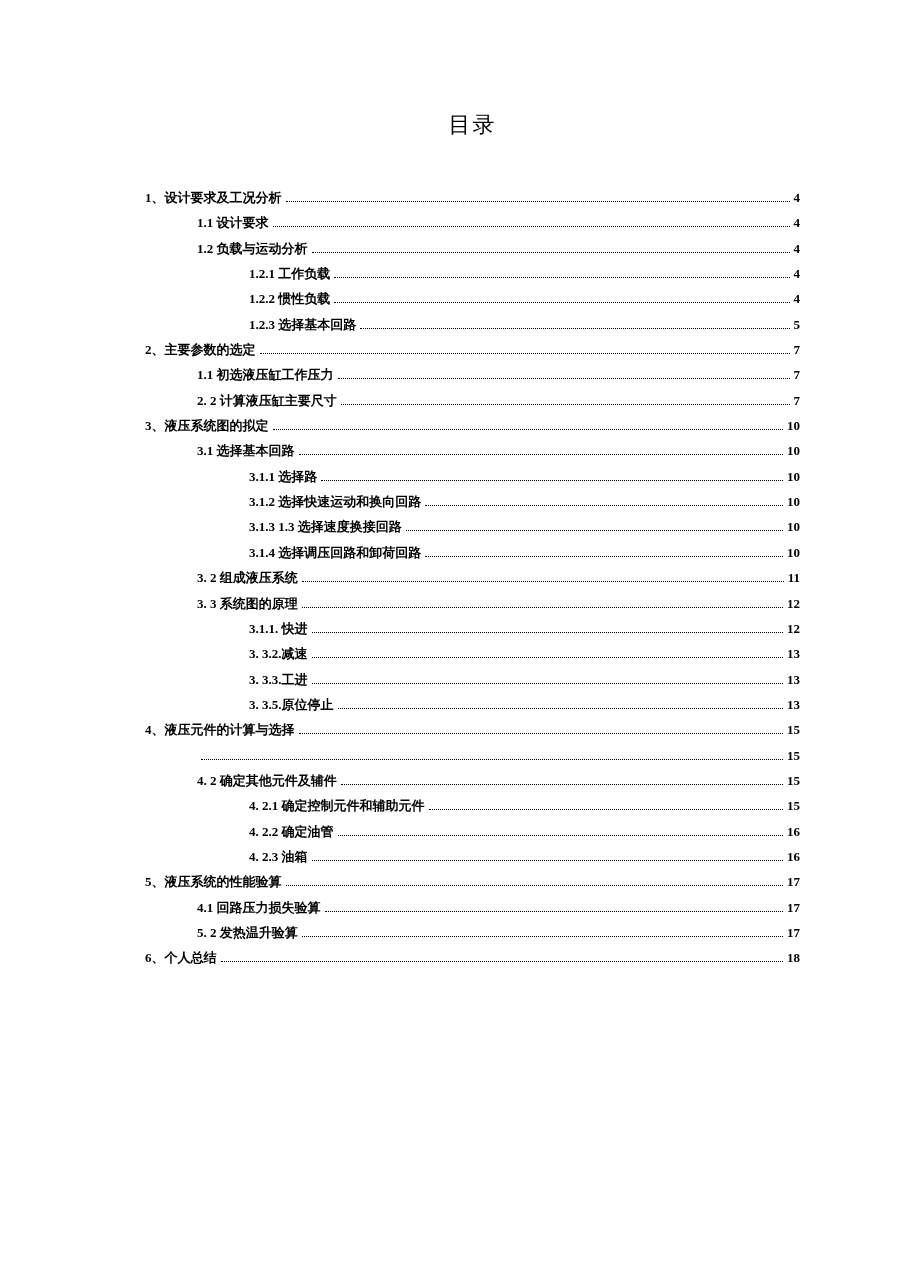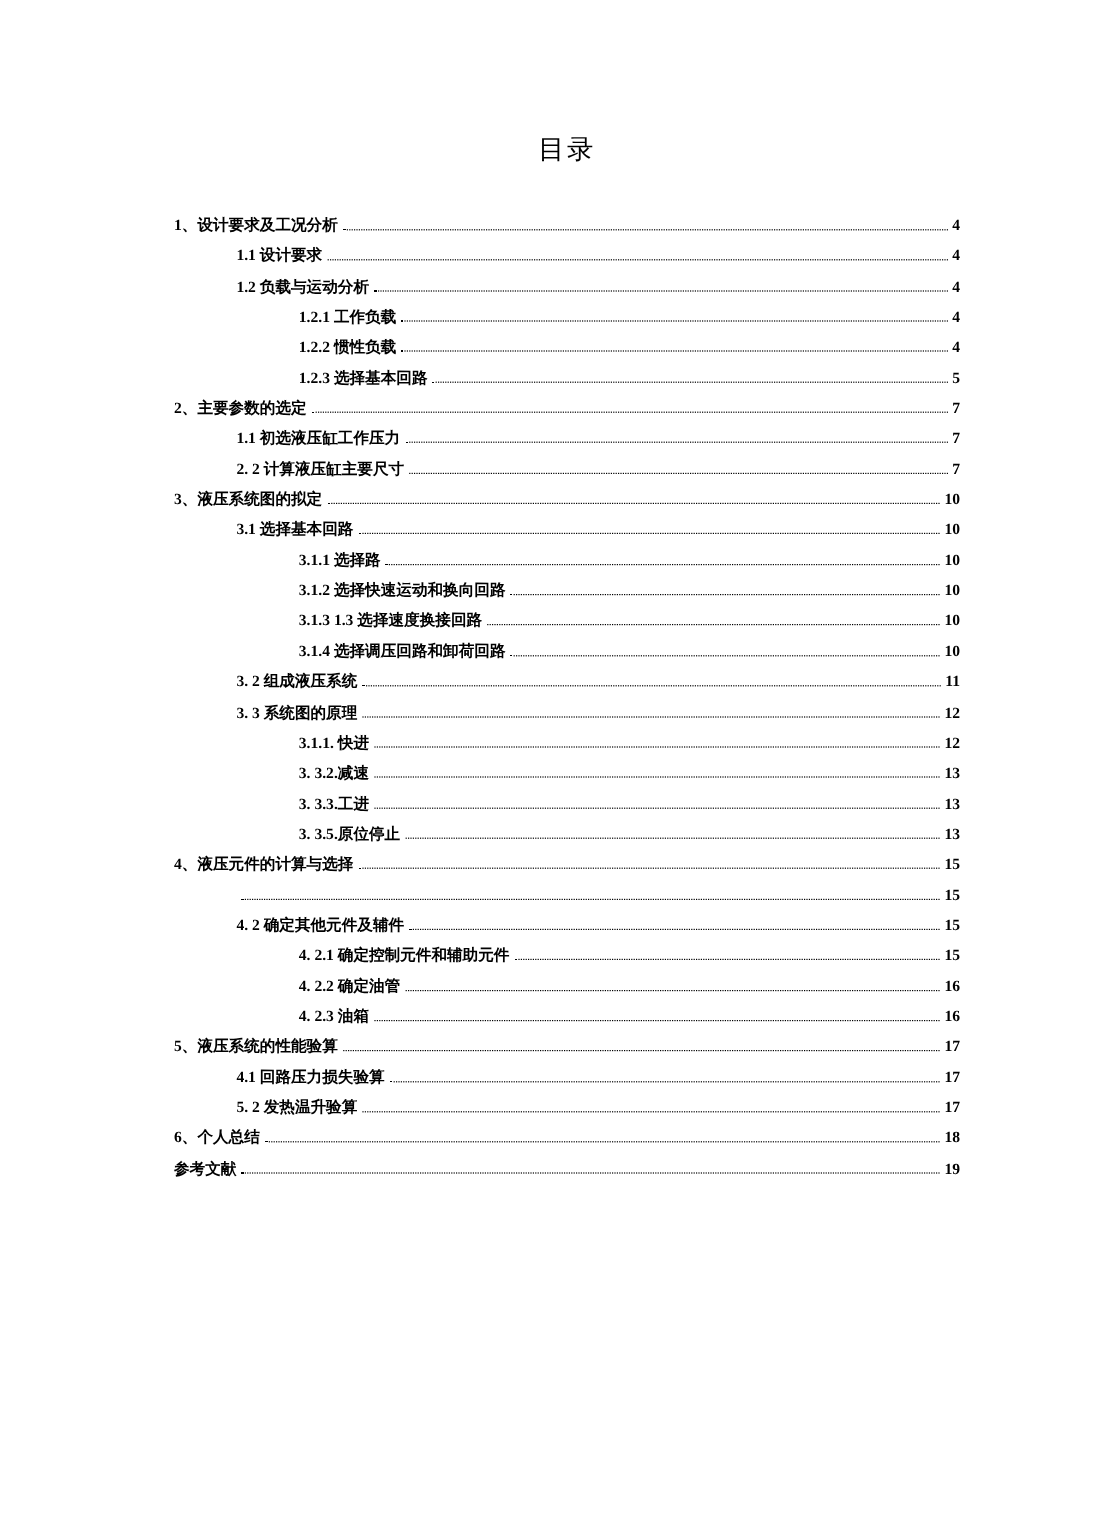--- a/index.html
+++ b/index.html
@@ -13,21 +13,21 @@
       width: 920px;
       height: 1266px;
       padding: 110px 120px 100px 145px;
       color: #000;
     }
     .title {
       text-align: center;
       font-size: 22px;
       font-weight: normal;
       font-family: "SimHei", "黑体", sans-serif;
-      margin-bottom: 35px;
+      margin-bottom: 45px;
       letter-spacing: 2px;
     }
     .toc-entry {
       display: flex;
       align-items: baseline;
       font-size: 13px;
       line-height: 1.95;
       white-space: nowrap;
       font-weight: bold;
     }
@@ -201,18 +201,13 @@
     <div class="toc-entry indent-1">
       <span class="toc-text">5.  2 发热温升验算</span>
       <span class="toc-dots"></span>
       <span class="toc-page">17</span>
     </div>
     <div class="toc-entry indent-0">
       <span class="toc-text">6、个人总结</span>
       <span class="toc-dots"></span>
       <span class="toc-page">18</span>
     </div>
-    <div class="toc-entry indent-0">
-      <span class="toc-text">参考文献</span>
-      <span class="toc-dots"></span>
-      <span class="toc-page">19</span>
-    </div>
   </div>
 
 </body></html>

